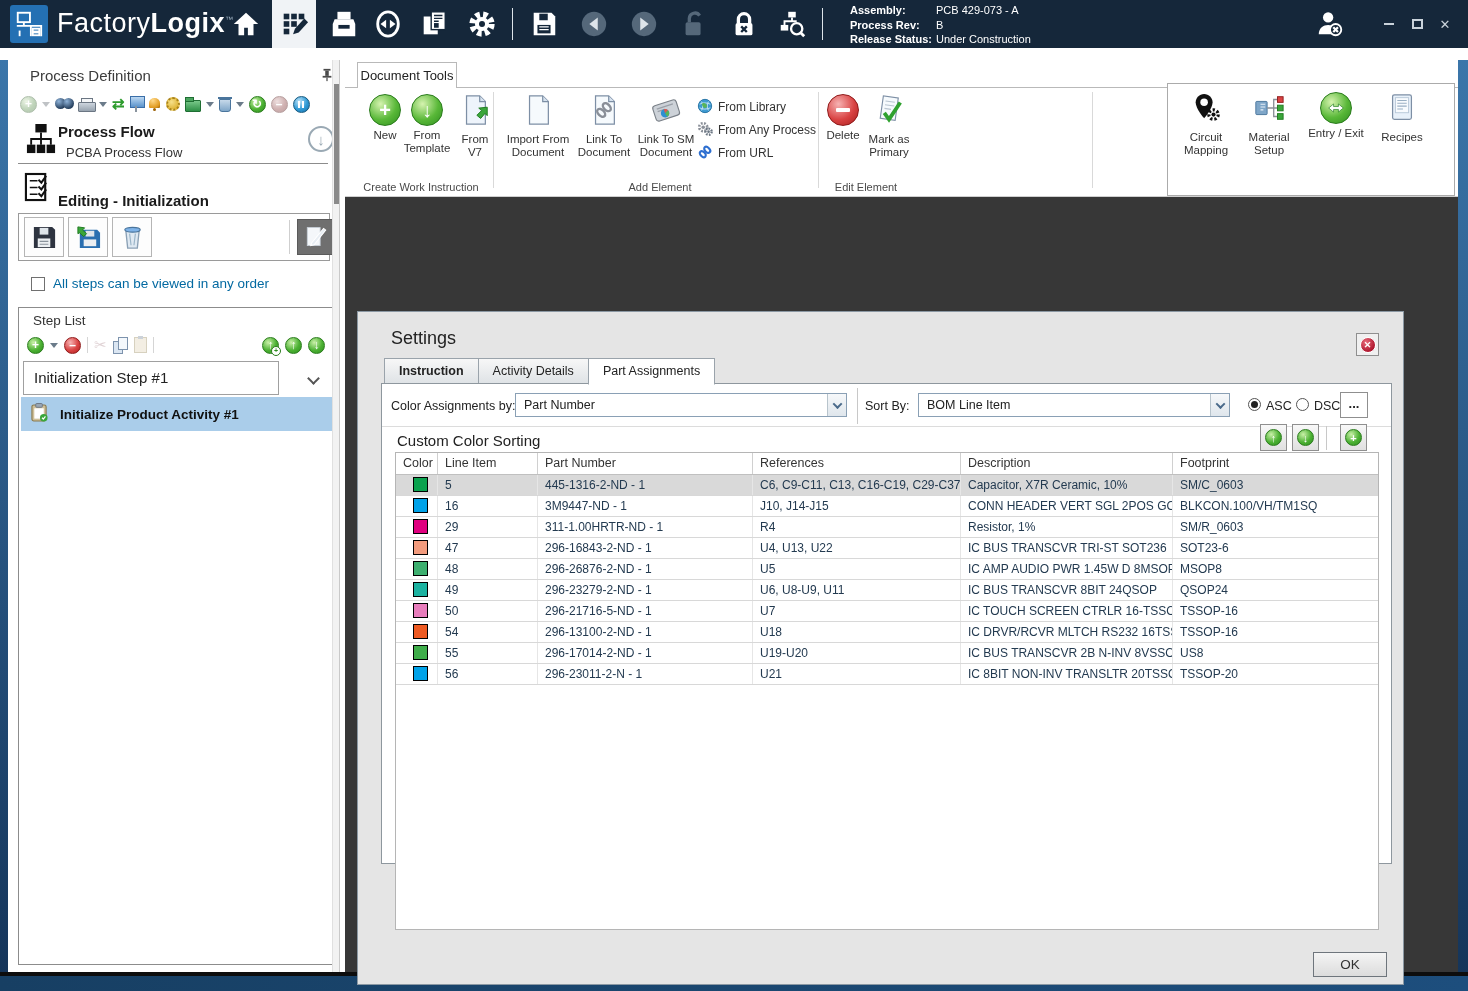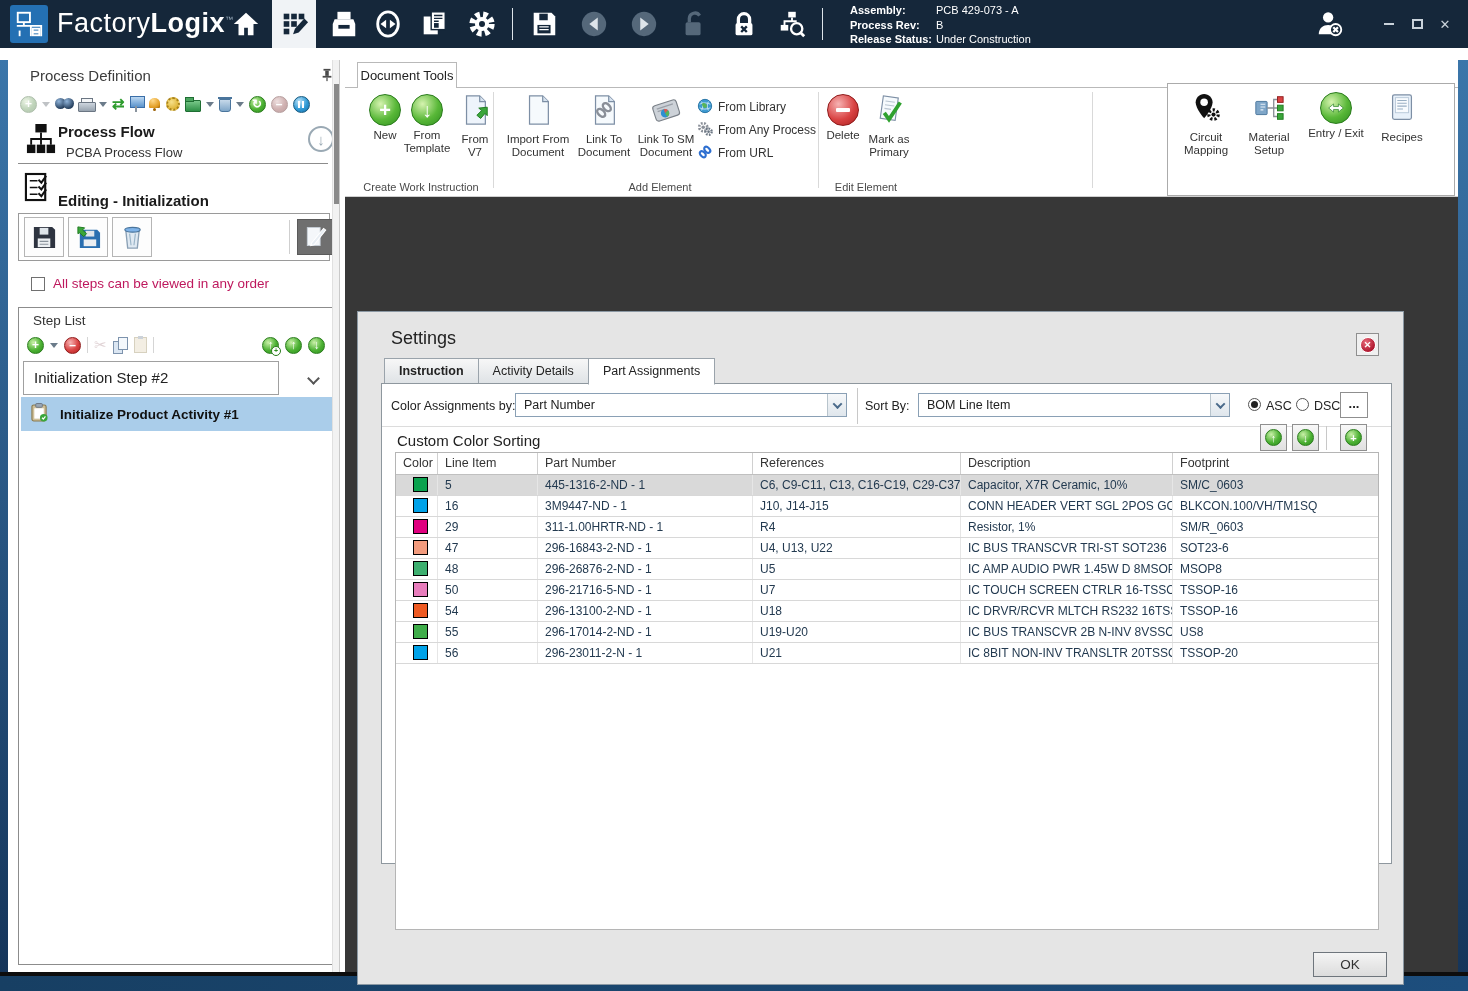--- a/index.html
+++ b/index.html
@@ -69,21 +69,21 @@
   #lp-div { position:absolute; left:10px; top:103px; width:310px; height:1px; background:#8c8c8c; }
   #edit-icon { position:absolute; left:16px; top:112px; }
   #edit-label { position:absolute; left:50px; top:120px; font-size:15px; font-weight:700; color:#1a1a1a;margin-top:12px; }
 
   #save-box { position:absolute; left:10px; top:153px; width:312px; height:48px; border:1px solid #9a9a9a; }
   .btn40 { position:absolute; top:3px; width:40px; height:40px; border:1px solid #b5b5b5; background:#fdfdfd; display:flex; align-items:center; justify-content:center; }
   #save-box .sep { position:absolute; left:270px; top:6px; width:1px; height:34px; background:#cfcfcf; }
   #btn-edit-dark { position:absolute; left:278px; top:5px; width:36px; height:36px; background:#6f6f6f; border:1px solid #5a5a5a; display:flex; align-items:center; justify-content:center; }
 
   #order-check { position:absolute; left:23px; top:217px; width:14px; height:14px; border:1px solid #707070; background:#fff; }
-  #order-label { position:absolute; left:45px; top:216px; font-size:13.5px; color:#be185d; }
+  #order-label { position:absolute; left:45px; top:216px; font-size:13.5px; color:#0369a1; }
 
   #steplist-box { position:absolute; left:10px; top:247px; width:316px; height:658px; border:1px solid #8c8c8c; }
   #sl-title { position:absolute; left:14px; top:5px; font-size:13.5px; color:#333; }
   #sl-toolbar { position:absolute; left:8px; top:25px; width:298px; height:24px; display:flex; align-items:center; gap:6px; }
   #sl-toolbar .spacer { flex:1; }
   .ic-copy { position:relative; width:15px; height:16px; }
   .ic-copy::before { content:""; position:absolute; left:0; top:4px; width:8px; height:11px; background:#dbe6f2; border:1px solid #7d93ad; }
   .ic-copy::after { content:""; position:absolute; left:5px; top:0; width:8px; height:11px; background:#f4f8fc; border:1px solid #7d93ad; }
   .ic-paste { position:relative; width:13px; height:16px; background:#e8dfc8; border:1px solid #b0a480; opacity:.5; }
   .ic-paste::before { content:""; position:absolute; left:3px; top:-2px; width:5px; height:3px; background:#9aa7b5; }
@@ -404,21 +404,21 @@
       <span class="vline"></span>
       <span class="scis dis">✂</span>
       <span class="ic-copy"></span>
       <span class="ic-paste"></span>
       <span class="vline"></span>
       <span class="spacer"></span>
       <span class="gcirc i17 badge">↑</span>
       <span class="gcirc i17">↑</span>
       <span class="gcirc i17">↓</span>
     </div>
-    <div id="step-input">Initialization Step #2</div>
+    <div id="step-input">Initialization Step #1</div>
     <span id="step-chevron"></span>
     <div id="activity-row">
       <span style="margin-left:10px">
         <svg viewBox="0 0 18 20" width="17" height="19">
             <rect x="1" y="2" width="15" height="17" rx="2" fill="#cfc09a" stroke="#8a7a4f" stroke-width="1.2"></rect>
             <rect x="5" y="0.5" width="7" height="4" rx="1" fill="#9aa7b5" stroke="#6b7683" stroke-width="1"></rect>
             <rect x="3.5" y="5.5" width="10" height="11" fill="#fff"></rect>
             <circle cx="13.5" cy="15.5" r="4" fill="#3aa63a"></circle>
             <path d="M11.7 15.5l1.4 1.4 2.2-2.8" fill="none" stroke="#fff" stroke-width="1.3"></path>
           </svg>
@@ -696,20 +696,28 @@
               </div>
               <div class="trow">
                 <div class="td c0"><span class="swatch" style="background: rgb(61, 175, 111);"></span></div>
                 <div class="td c1">48</div>
                 <div class="td c2">296-26876-2-ND - 1</div>
                 <div class="td c3">U5</div>
                 <div class="td c4">IC AMP AUDIO PWR 1.45W D 8MSOP</div>
                 <div class="td c5">MSOP8</div>
               </div>
               <div class="trow">
+                <div class="td c0"><span class="swatch" style="background: rgb(28, 179, 161);"></span></div>
+                <div class="td c1">49</div>
+                <div class="td c2">296-23279-2-ND - 1</div>
+                <div class="td c3">U6, U8-U9, U11</div>
+                <div class="td c4">IC BUS TRANSCVR 8BIT 24QSOP</div>
+                <div class="td c5">QSOP24</div>
+              </div>
+              <div class="trow">
                 <div class="td c0"><span class="swatch" style="background: rgb(232, 125, 188);"></span></div>
                 <div class="td c1">50</div>
                 <div class="td c2">296-21716-5-ND - 1</div>
                 <div class="td c3">U7</div>
                 <div class="td c4">IC TOUCH SCREEN CTRLR 16-TSSO</div>
                 <div class="td c5">TSSOP-16</div>
               </div>
               <div class="trow">
                 <div class="td c0"><span class="swatch" style="background: rgb(238, 90, 34);"></span></div>
                 <div class="td c1">54</div>

